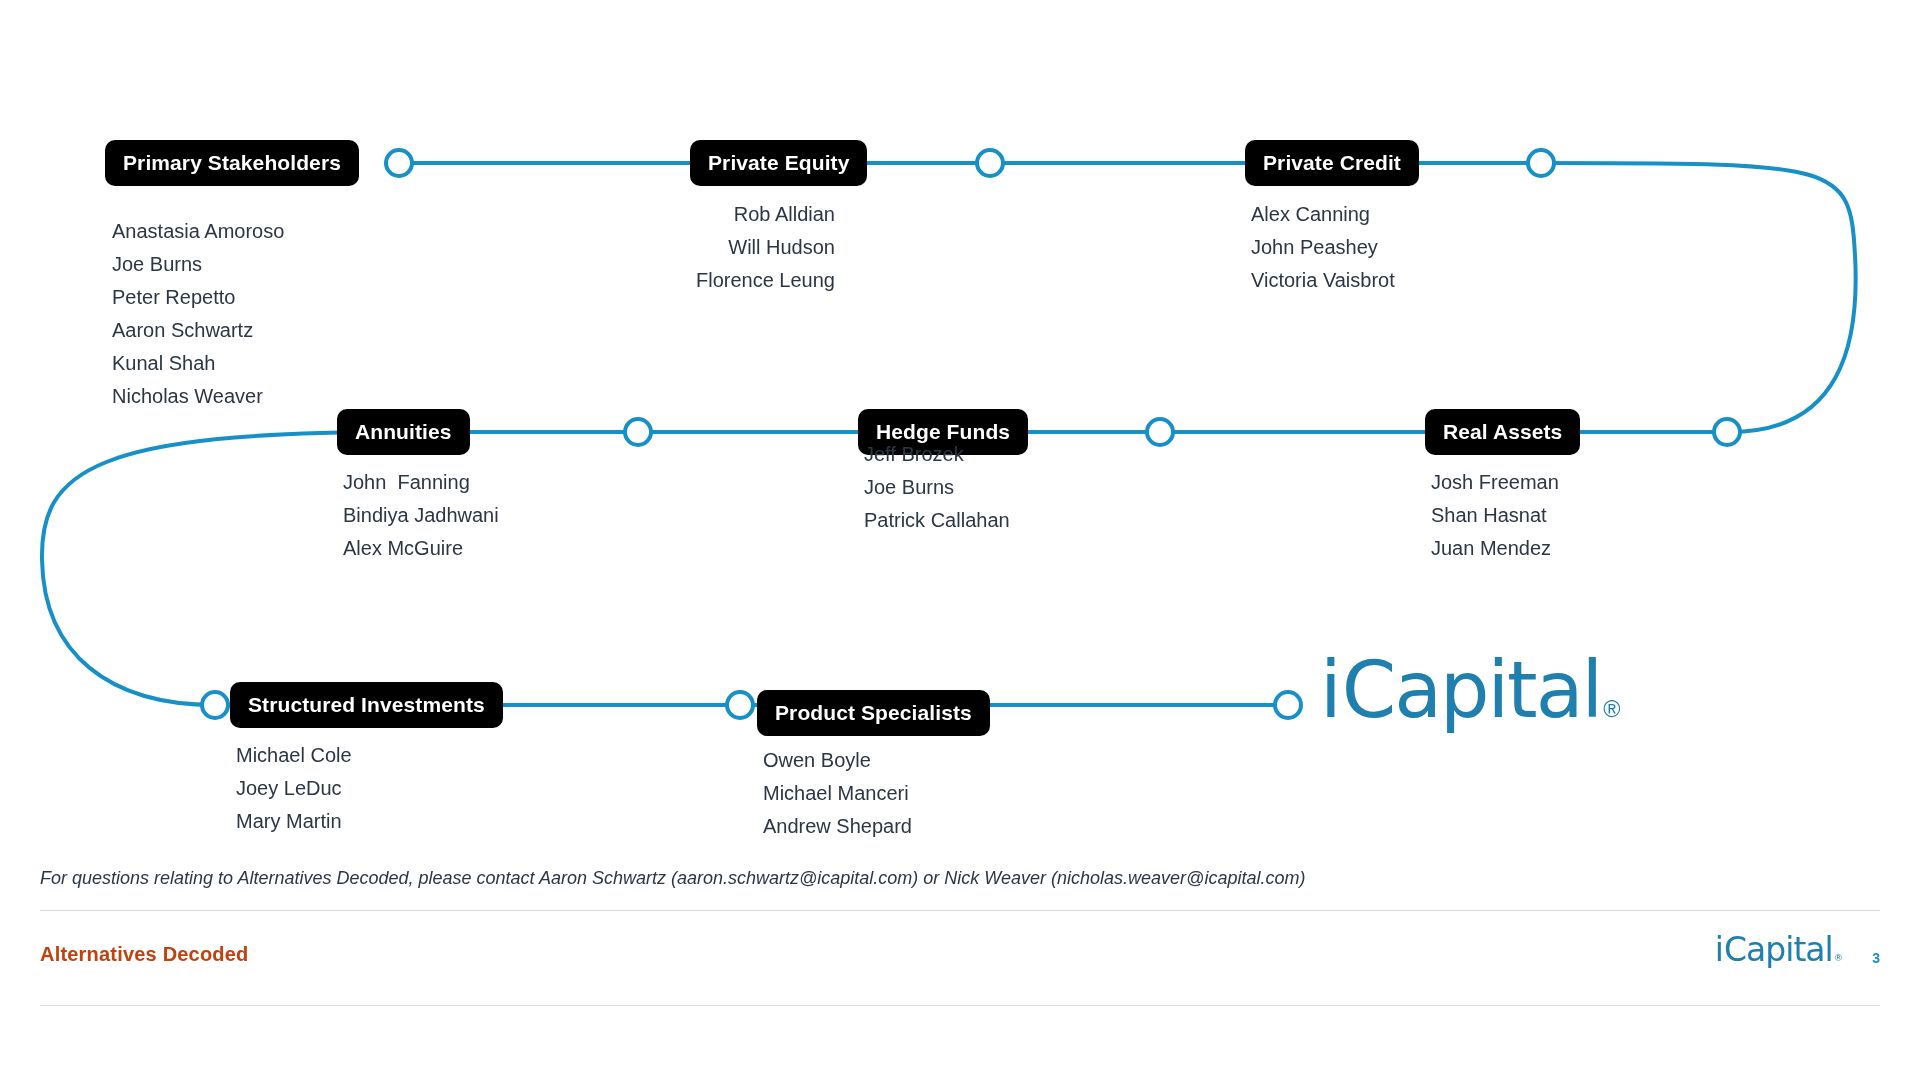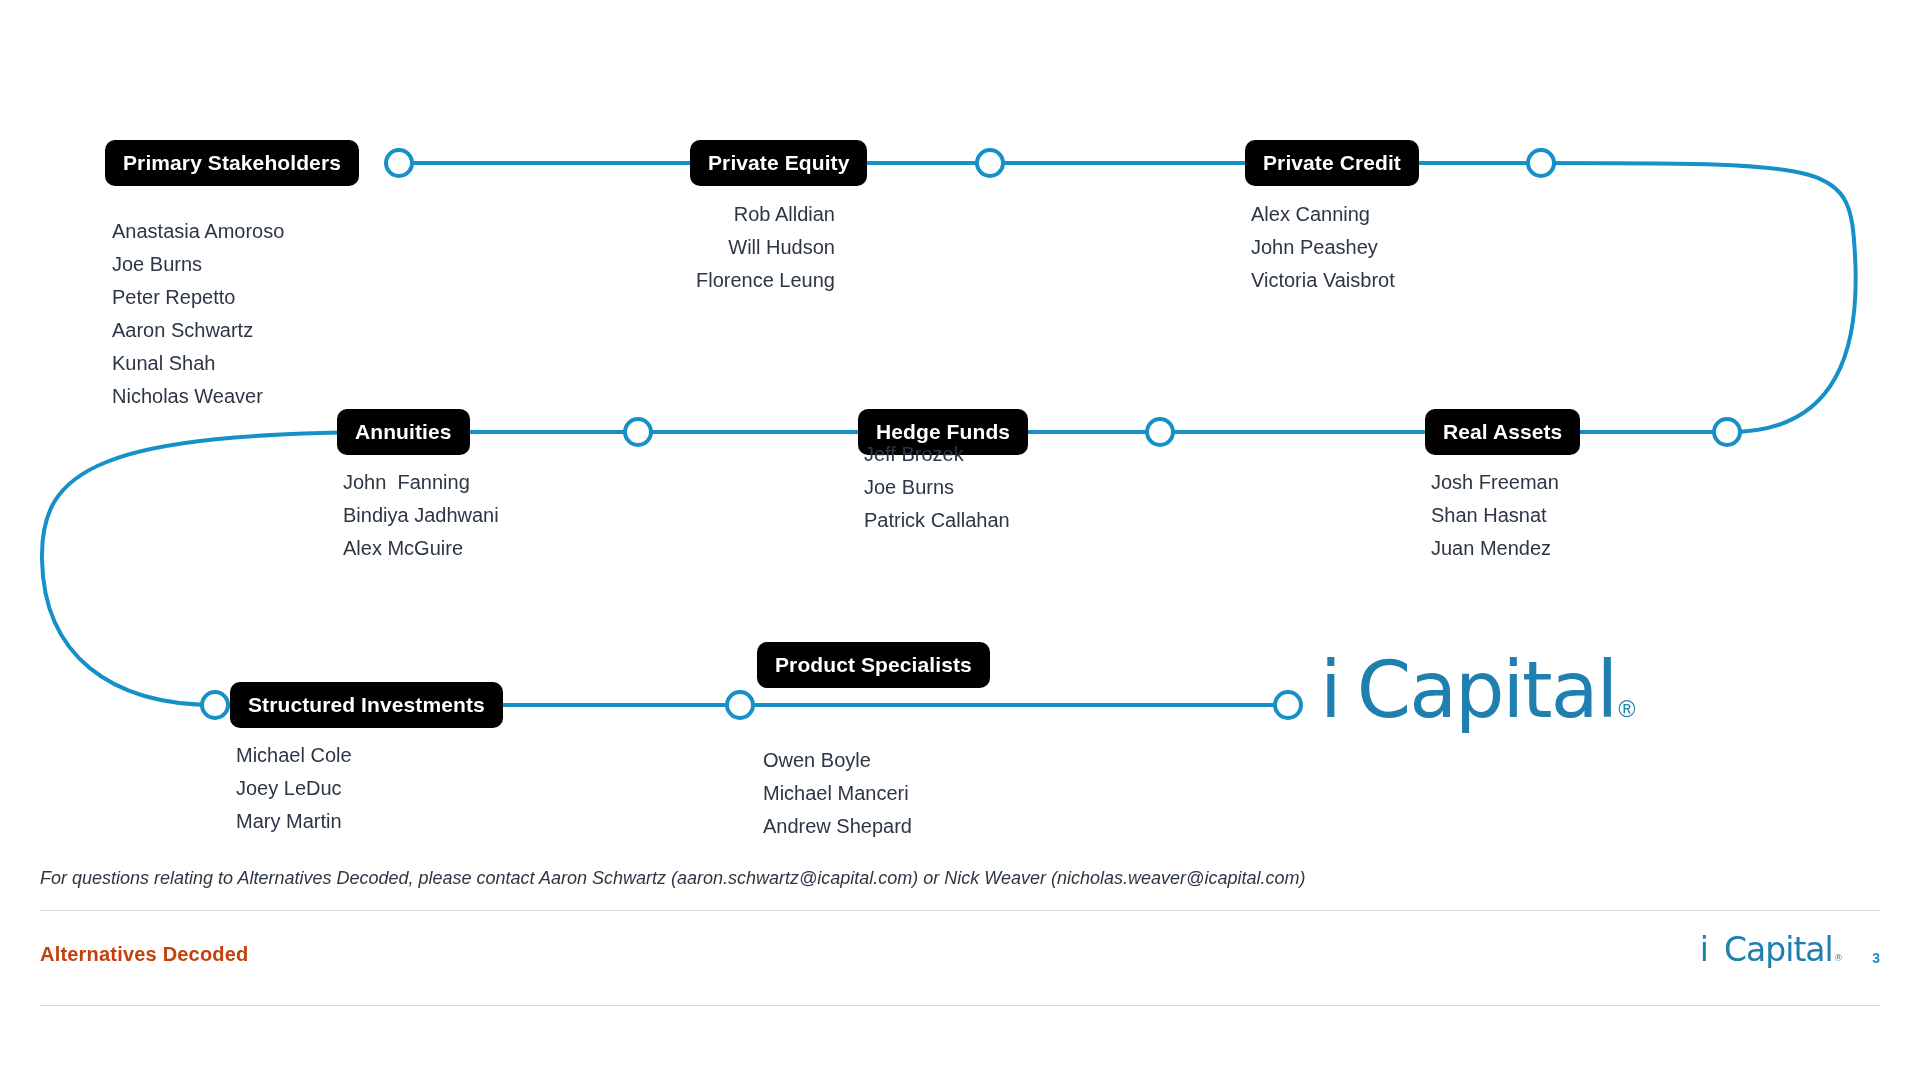--- a/index.html
+++ b/index.html
@@ -94,21 +94,20 @@
     white-space:nowrap;
   }
   .icap .i{
     font-family:"DejaVu Sans", sans-serif;
     font-weight:normal;
   }
   .icap .rest{
     font-family:"DejaVu Sans", sans-serif;
     font-weight:normal;
     letter-spacing:-1px;
-    margin-left:15px;
   }
   .icap .reg{
     font-size:.30em;
     margin-left:2px;
     position:relative;
     top:-0.02em;
   }
   #icap-main{
     left:1320px;
     top:645px;
@@ -212,21 +211,21 @@
 
 <div class="node" style="left:230px; top:682px;">
   <span class="node-label">Structured Investments</span>
 </div>
 <div class="names" style="left:236px; top:739px;">
   <div class="name">Michael Cole</div>
   <div class="name">Joey LeDuc</div>
   <div class="name">Mary Martin</div>
 </div>
 
-<div class="node" style="left:757px; top:642px;">
+<div class="node" style="left:757px; top:690px;">
   <span class="node-label">Product Specialists</span>
 </div>
 <div class="names" style="left:763px; top:736px;margin-top:8px;">
   <div class="name">Owen Boyle</div>
   <div class="name">Michael Manceri</div>
   <div class="name">Andrew Shepard</div>
 </div>
 
 <div class="icap" id="icap-main">
   <span class="i">i</span>

